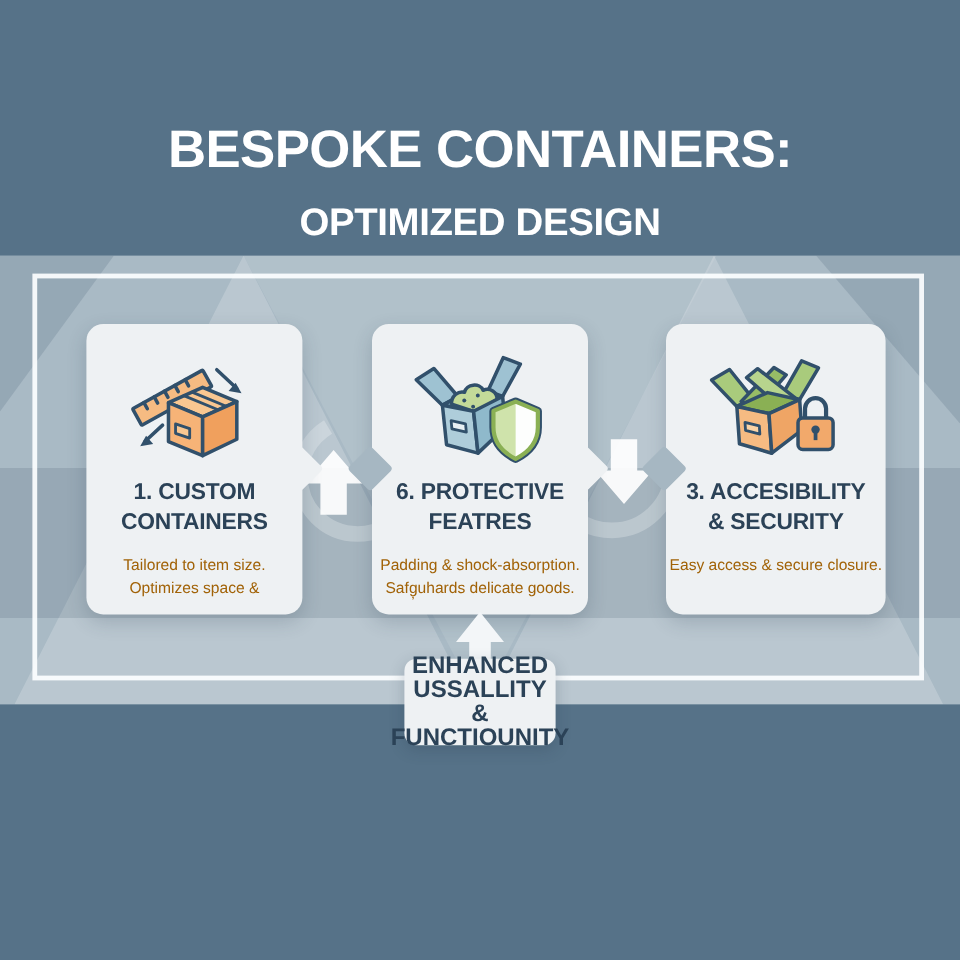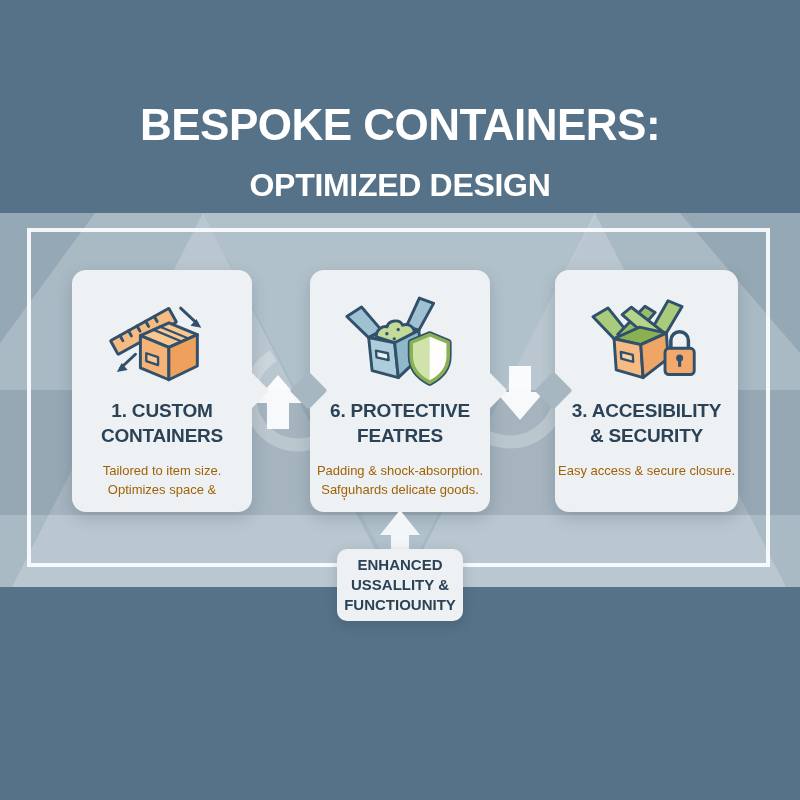--- a/index.html
+++ b/index.html
@@ -45,21 +45,21 @@
     background:#a6b7c2;transform:rotate(45deg);border-radius:3px;}
   .card-icon{height:118px;display:flex;align-items:flex-end;justify-content:center;padding-top:12px;box-sizing:border-box;}
   .card-title{margin-top:10px;text-align:center;color:#2b4257;font-weight:bold;
     font-size:19px;line-height:25px;letter-spacing:-0.2px;}
   .card-body{margin-top:13px;text-align:center;color:#a16207;font-size:13px;line-height:19px;}
   
   .callout-arrow{position:absolute;left:378px;top:508px;z-index:5;}
   .callout{position:absolute;left:337px;top:549px;width:126px;height:72px;background:#eef1f3;
     border-radius:10px;box-shadow:0 4px 12px rgba(35,55,75,0.22);z-index:6;
     display:flex;flex-direction:column;align-items:center;justify-content:center;
-    color:#2b4257;font-weight:bold;font-size:15px;line-height:20px;text-align:center;}
+    color:#2b4257;font-weight:bold;font-size:20px;line-height:20px;text-align:center;}
 </style>
 </head>
 <body>
 
 <div class="stage">
 
   <div class="band"></div>
   <div class="facet f-left"></div>
   <div class="facet f-right"></div>
   <div class="facet f-center"></div>

